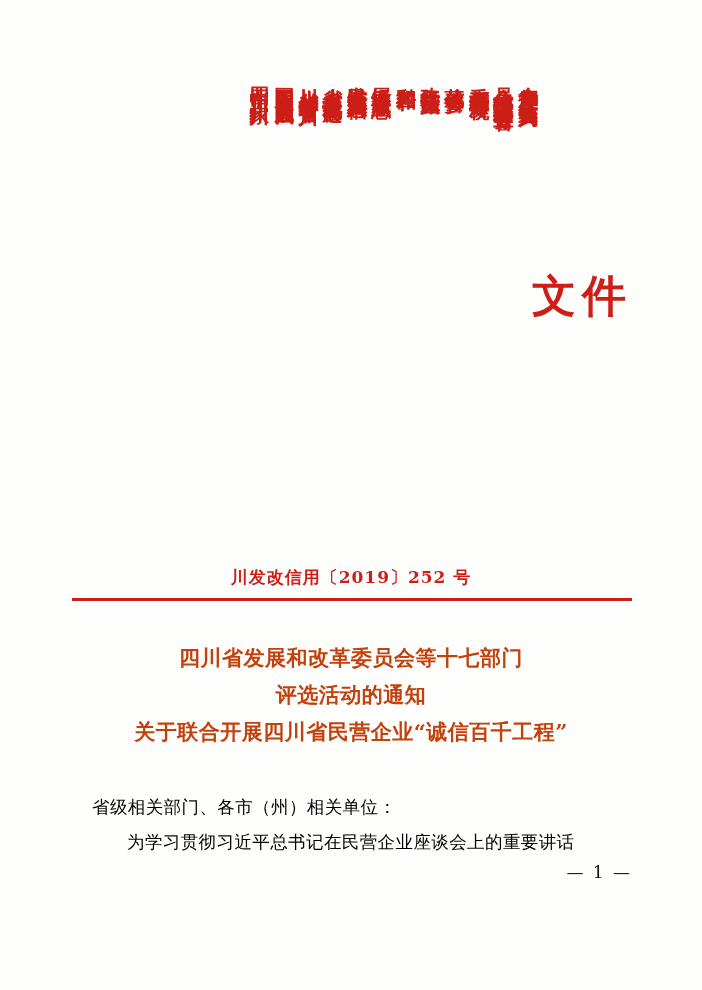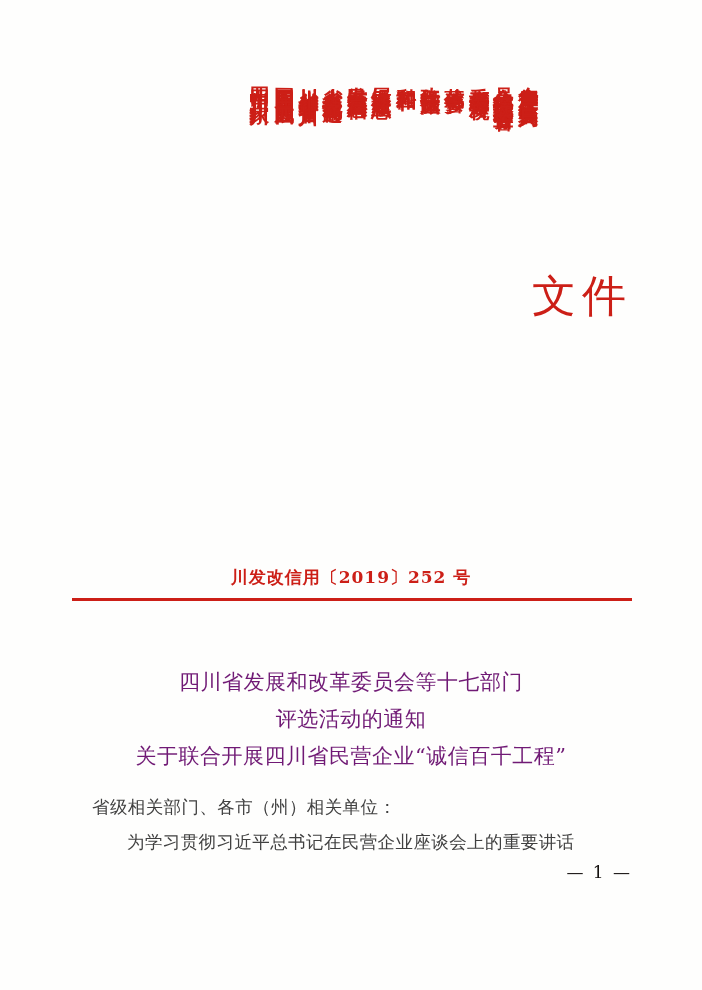--- a/index.html
+++ b/index.html
@@ -52,21 +52,21 @@
     margin-left: 0px;
     padding-right: 2px;
     transform: scaleX(1.06);
   }
   .wenjian {
     position: absolute;
     right: 0px;
     top: 195px;
     color: #cc1f17;
     font-size: 44px;
-    font-weight: normal;
+    font-weight: bold;
     letter-spacing: 6px;
     font-family: "DejaVu Serif", "Liberation Serif", serif;
   }
 
   
   .doc-number {
     position: absolute;
     left: 0;
     right: 0;
     top: 566px;
@@ -85,37 +85,37 @@
     width: 560px;
     height: 3px;
     background: #cc1f17;
   }
 
   
   .title {
     position: absolute;
     left: 90px;
     right: 90px;
-    top: 664px;
+    top: 640px;
     text-align: center;
-    color: #701a75;
+    color: #c2410c;
     font-size: 21px;
-    font-weight: normal;
+    font-weight: bold;
     line-height: 1.75;
     letter-spacing: 0.5px;
   }
   .title-line { display: block; }
 
   
   .body-text {
     position: absolute;
     left: 92px;
     right: 70px;
     top: 790px;
-    color: #404040;
+    color: #000000;
     font-size: 17.5px;
     line-height: 2.0;
     letter-spacing: 0.4px;
   }
   .salutation { display: block; }
   .para-first {
     display: block;
     text-indent: 2em;
     font-family: Liberation Serif, serif;
   }

